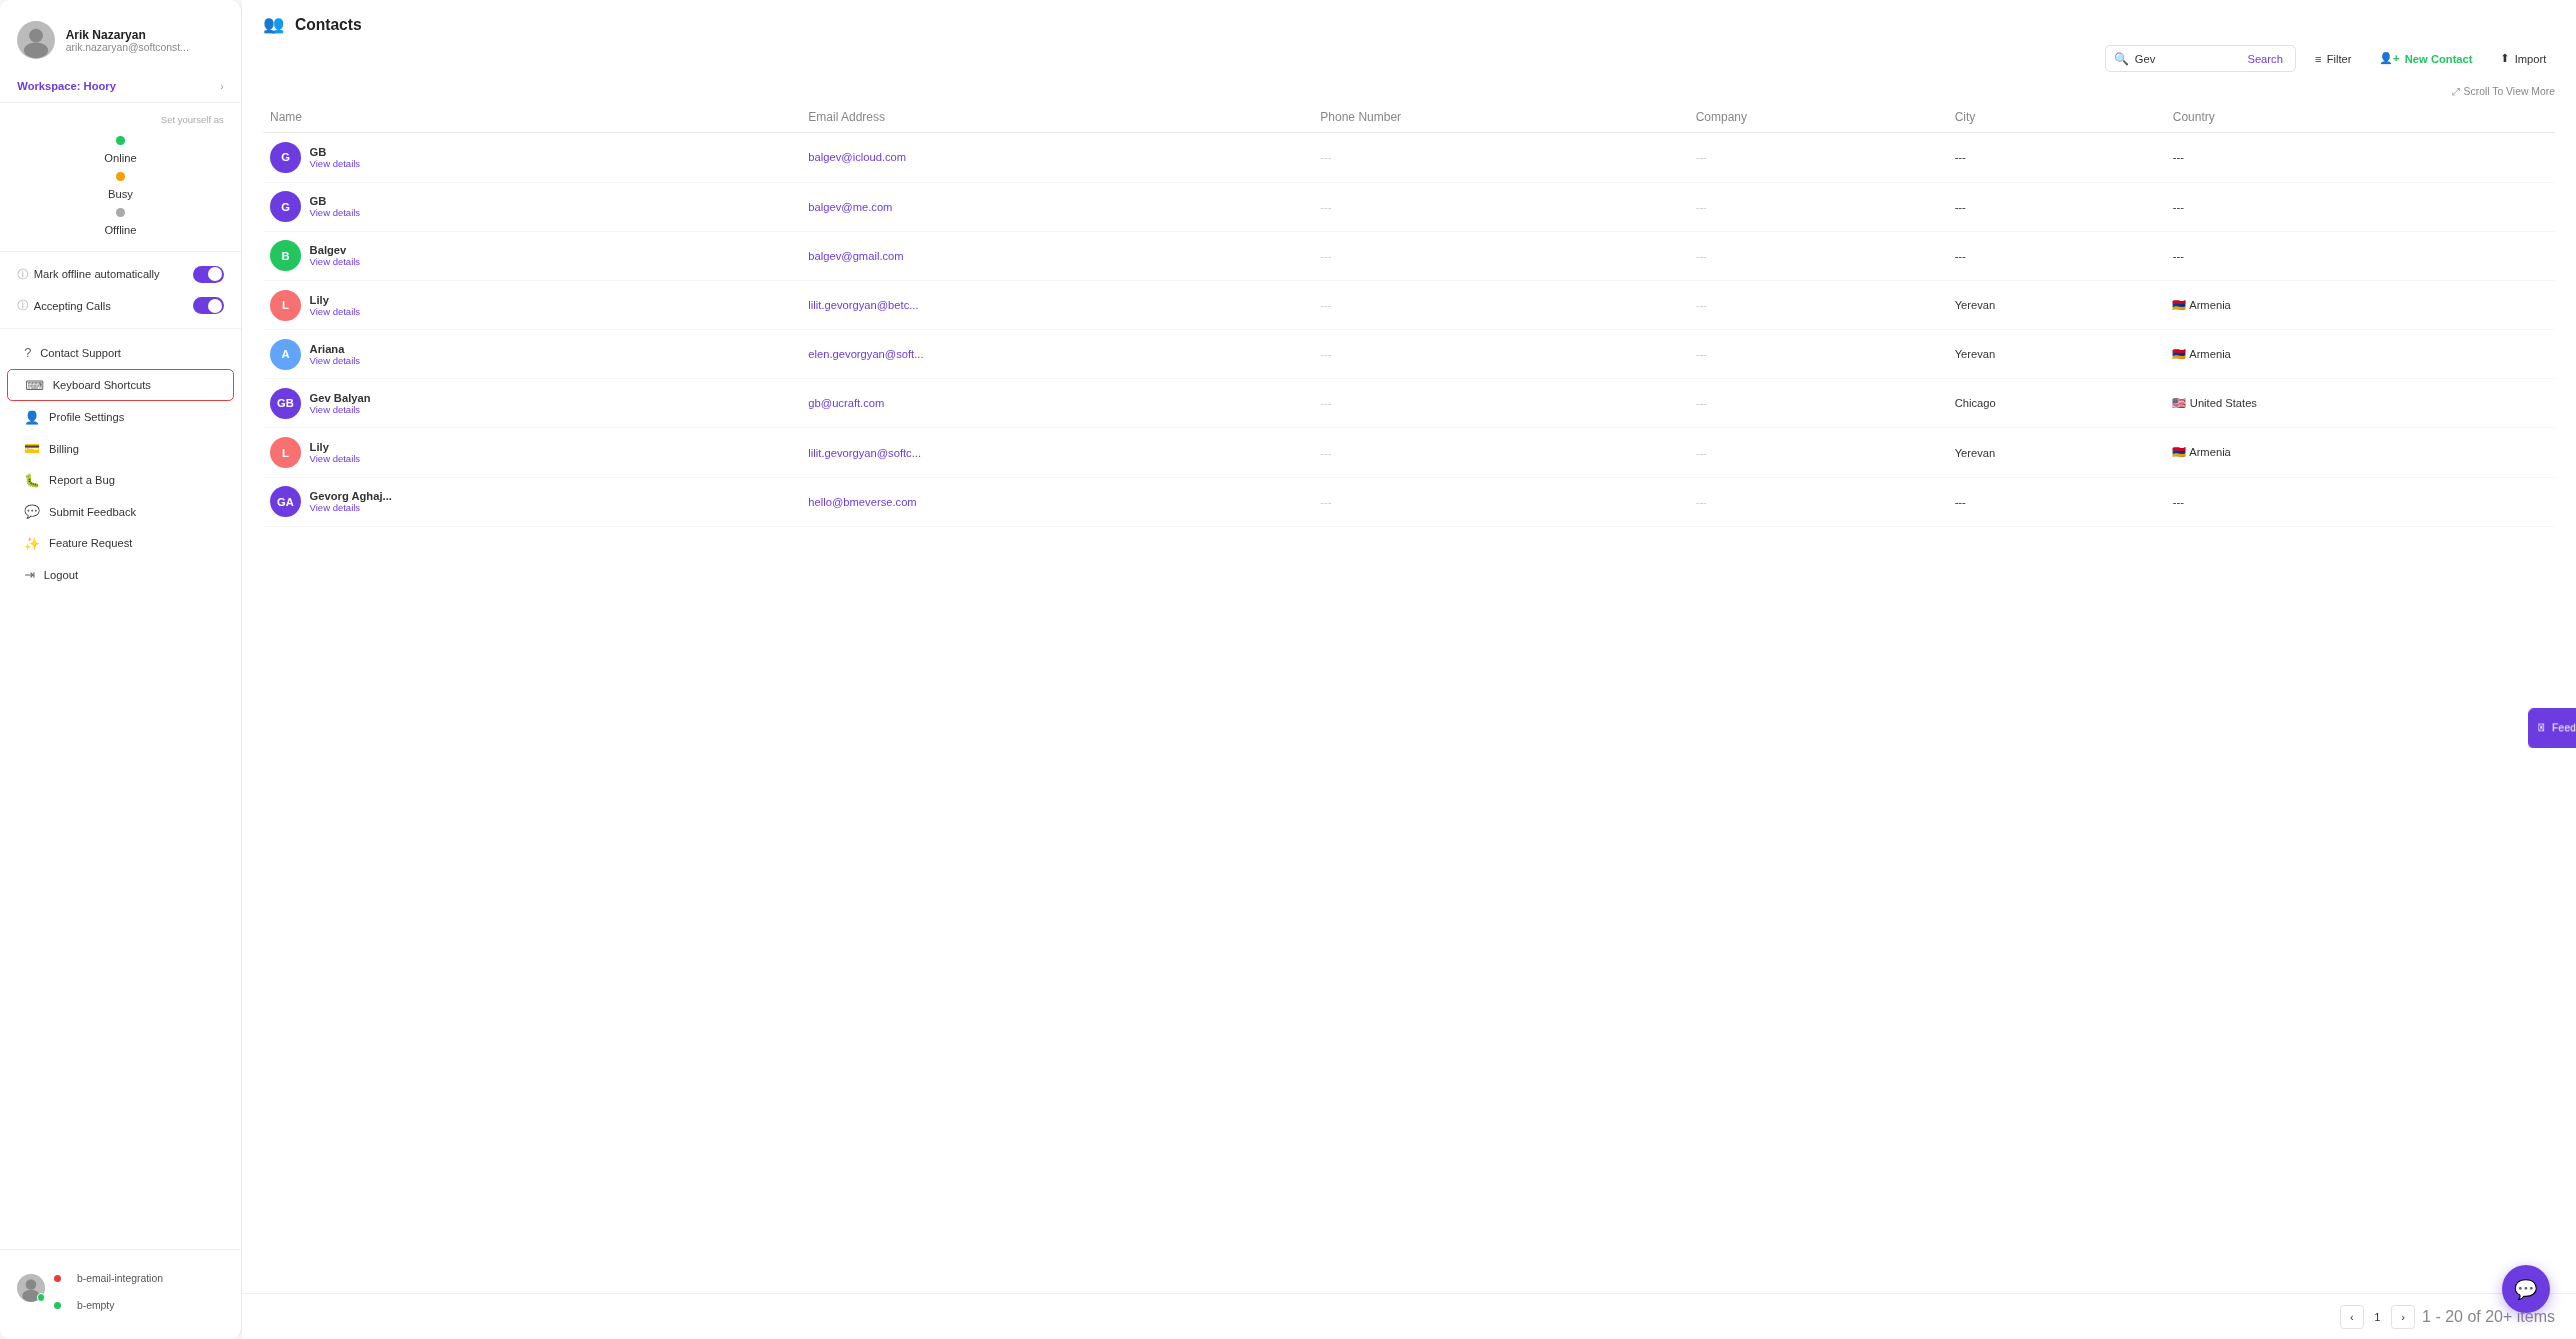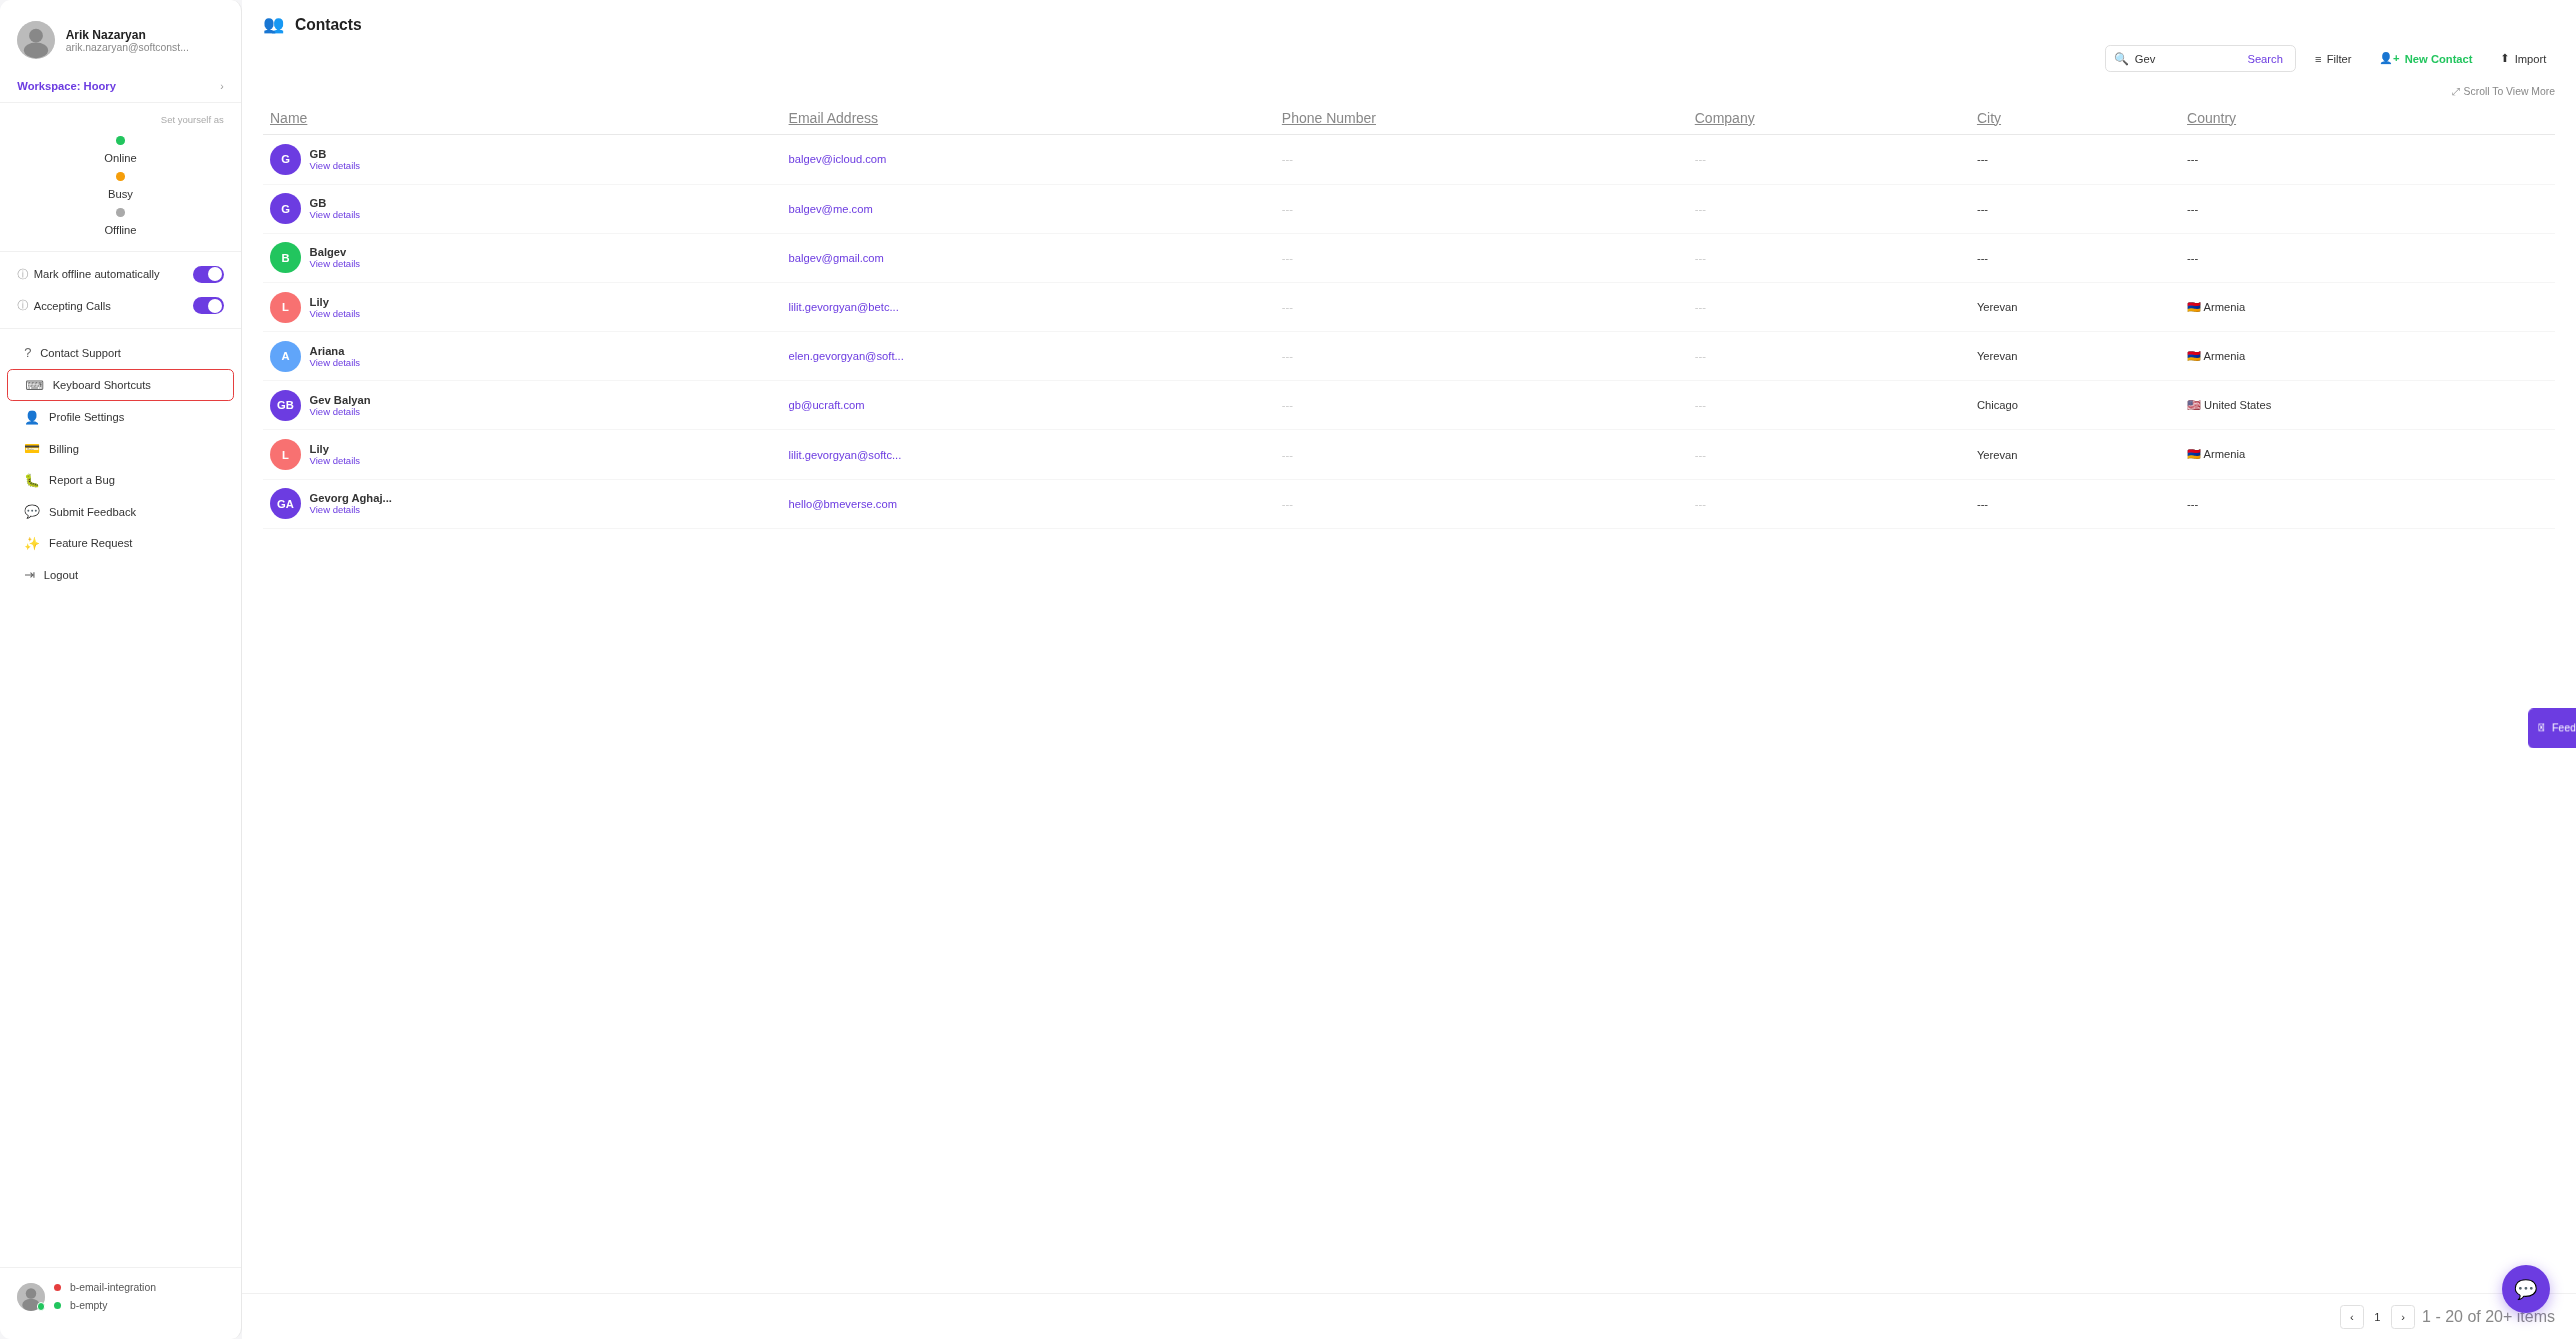--- a/index.html
+++ b/index.html
@@ -132,24 +132,25 @@
     }
     .menu-icon { font-size: 13px; color: #666; flex-shrink: 0; }
 
     .sidebar-footer {
       padding: 10.4px 17.3px;
       border-top: 0.9px solid #f0f0f0;
     }
     .workspace-item {
       display: flex;
       align-items: center;
-      gap: 9px;
+      gap: 16px;
       padding: 3.5px 0;
       font-size: 10.4px;
       color: #555;
+      margin-top: 9px;
     }
     .ws-dot { width: 7px; height: 7px; border-radius: 50%; flex-shrink: 0; }
     .ws-dot-red { background: #e53e3e; }
     .ws-dot-green { background: #22c55e; }
     .footer-avatar {
       width: 28px; height: 28px;
       border-radius: 50%;
       background: #ccc;
       flex-shrink: 0;
       position: relative;
@@ -274,24 +275,23 @@
     table {
       width: 100%;
       border-collapse: collapse;
     }
     thead tr {
       border-bottom: 0.9px solid #e8e8e8;
     }
     th {
       text-align: left;
       padding: 8.6px 7px;
-      font-size: 14px;
+      font-size: 12px;
       color: #888;
       font-weight: 500;
-      text-decoration: underline;
     }
     td {
       padding: 8.6px 7px;
       font-size: 11.2px;
       color: #333;
       vertical-align: middle;
       border-bottom: 0.9px solid #f5f5f5;
     }
     .contact-cell {
       display: flex;

